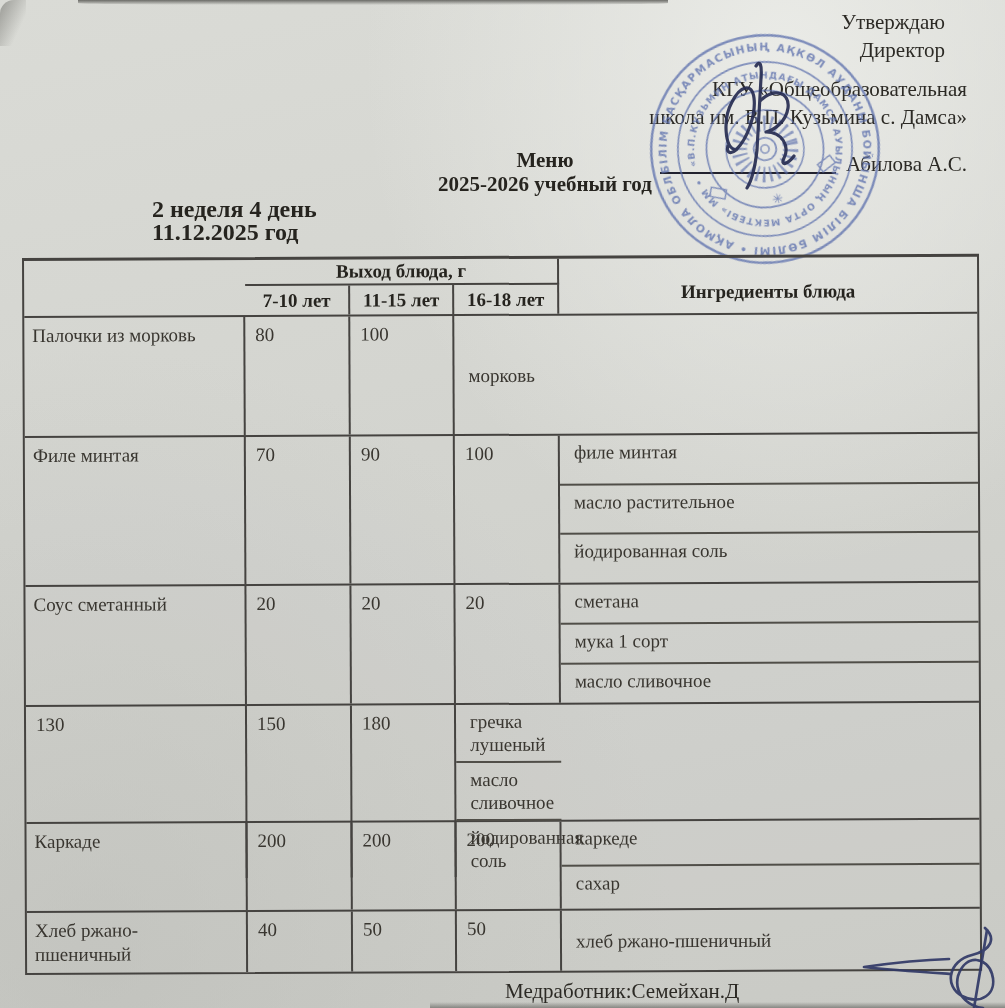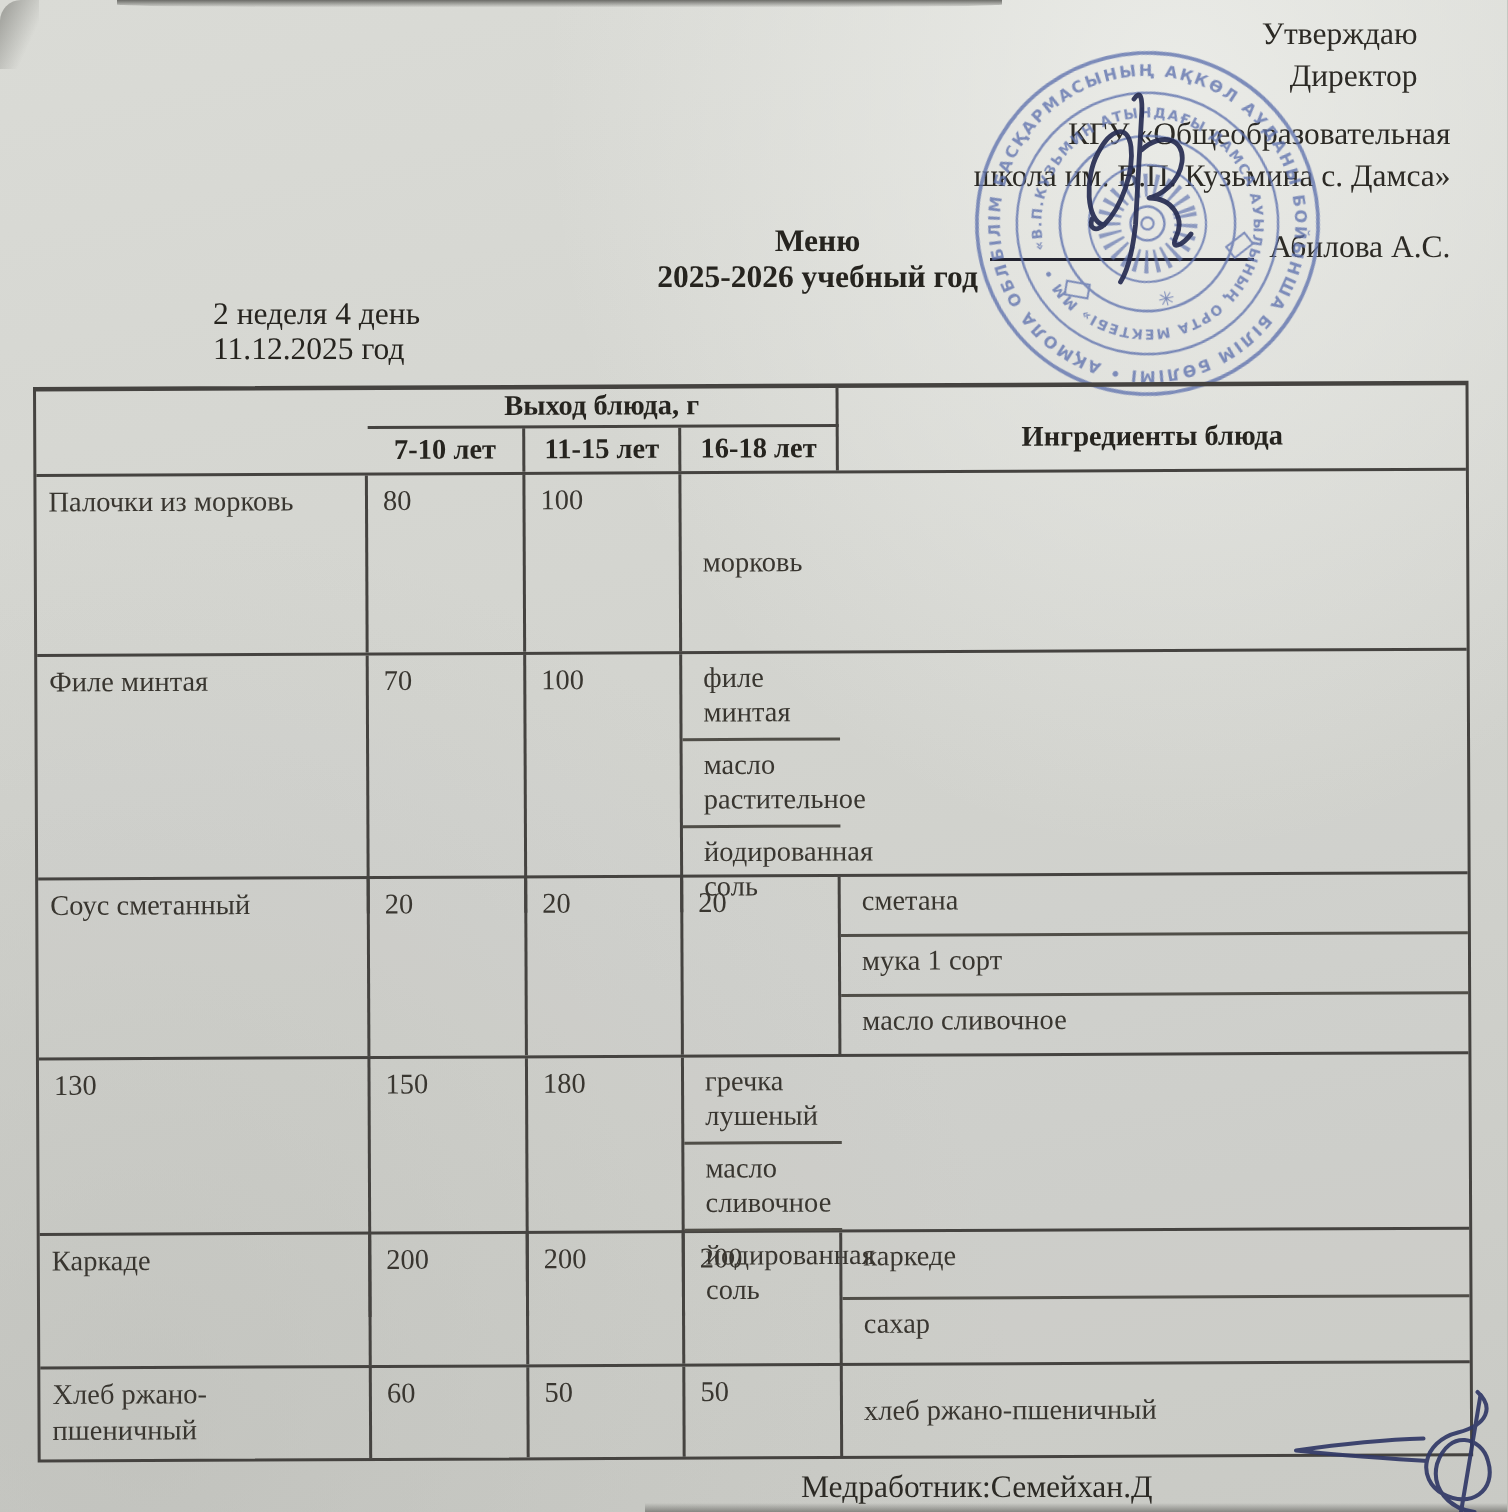--- a/index.html
+++ b/index.html
@@ -28,22 +28,22 @@
     font-size:21px; line-height:28px; color:#2c2a25;font-family:Liberation Serif, serif; }
   .approval .pad-r { padding-right:22px; }
   .approval .org { margin-top:11px; }
   .sig-row { display:flex; justify-content:flex-end; align-items:flex-end; margin-top:19px; }
   .sig-underline { display:inline-block; width:176px; border-bottom:2px solid #22222e;
     margin:0 10px 4px 0; height:1px; }
 
   
   .title-block { position:absolute; left:90px; top:148px; width:910px; text-align:center;
     font-weight:bold; font-size:21px; line-height:24px; color:#26241f; }
-  .period-block { position:absolute; left:142px; top:198px; font-weight:normal;
-    font-size:21px; line-height:23px; color:#26241f; }
+  .period-block { position:absolute; left:152px; top:198px; font-weight:bold;
+    font-size:24px; line-height:23px; color:#26241f; }
 
   
   .menu-table { position:absolute; left:22px; top:258px; width:957px;
     border:2px solid #454340; border-top-width:3px;
     transform:rotate(-0.25deg); transform-origin:top left;
     font-size:19px; color:#393630; background:rgba(255,255,255,0.02); }
   .thead { display:grid; grid-template-columns:221px 105px 104px 105px 1fr;
     grid-template-rows:26px 29px; border-bottom:2px solid #454340;
     font-weight:bold; color:#26241f; }
   .th { display:flex; align-items:center; justify-content:center; }
@@ -64,21 +64,21 @@
   .menu-row:nth-of-type(6) { height:62px; }
   .cell { border-right:2px solid #454340; padding:6px 24px 4px 10px; line-height:24px; }
   .cell-name { padding-left:8px; }
   .cell-ingr { border-right:none; padding:0; display:flex; flex-direction:column; }
   .ing-item { flex:1; padding:5px 14px; line-height:23px; }
   .ing-item + .ing-item { border-top:2px solid #504e48; }
   .cell-ingr.single { justify-content:center; }
   .cell-ingr.single .ing-item { flex:0 0 auto; }
 
   
-  .footer-med { position:absolute; left:534px; top:979px; font-size:21px; color:#2c2a25; }
+  .footer-med { position:absolute; left:505px; top:979px; font-size:21px; color:#2c2a25; }
 
   
   .stamp { position:absolute; left:642px; top:26px; width:246px; height:246px;
     transform:rotate(-14deg); opacity:.78; filter:blur(.4px); }
   .stamp circle, .stamp rect { fill:none; }
   .stamp text { fill:#5f72ae; font-family:"DejaVu Sans", sans-serif; font-weight:bold; }
 
   .sig-top { position:absolute; left:640px; top:52px; width:240px; height:150px; }
   .sig-bottom { position:absolute; left:845px; top:912px; width:160px; height:96px; }
   .ink { fill:none; stroke-linecap:round; stroke-linejoin:round; }
@@ -162,20 +162,21 @@
       <div class="cell">80</div>
       <div class="cell">100</div>
       <div class="cell cell-ingr single">
             <div class="ing-item">морковь</div>
           </div>
     </div>
 
     <div class="menu-row">
       <div class="cell cell-name">Филе минтая</div>
       <div class="cell">70</div>
+      <div class="cell">90</div>
       <div class="cell">100</div>
       <div class="cell cell-ingr">
             <div class="ing-item">филе минтая</div>
             <div class="ing-item">масло растительное</div>
             <div class="ing-item">йодированная соль</div>
           </div>
     </div>
 
     <div class="menu-row">
       <div class="cell cell-name">Соус сметанный</div>
@@ -206,21 +207,21 @@
       <div class="cell">200</div>
       <div class="cell">200</div>
       <div class="cell cell-ingr">
             <div class="ing-item">каркеде</div>
             <div class="ing-item">сахар</div>
           </div>
     </div>
 
     <div class="menu-row">
       <div class="cell cell-name">Хлеб ржано-пшеничный</div>
-      <div class="cell">60</div>
+      <div class="cell">40</div>
       <div class="cell">50</div>
       <div class="cell">50</div>
       <div class="cell cell-ingr single">
             <div class="ing-item">хлеб ржано-пшеничный</div>
           </div>
     </div>
   </div>
   </div>
 
   <div class="footer-med">Медработник:Семейхан.Д</div>

